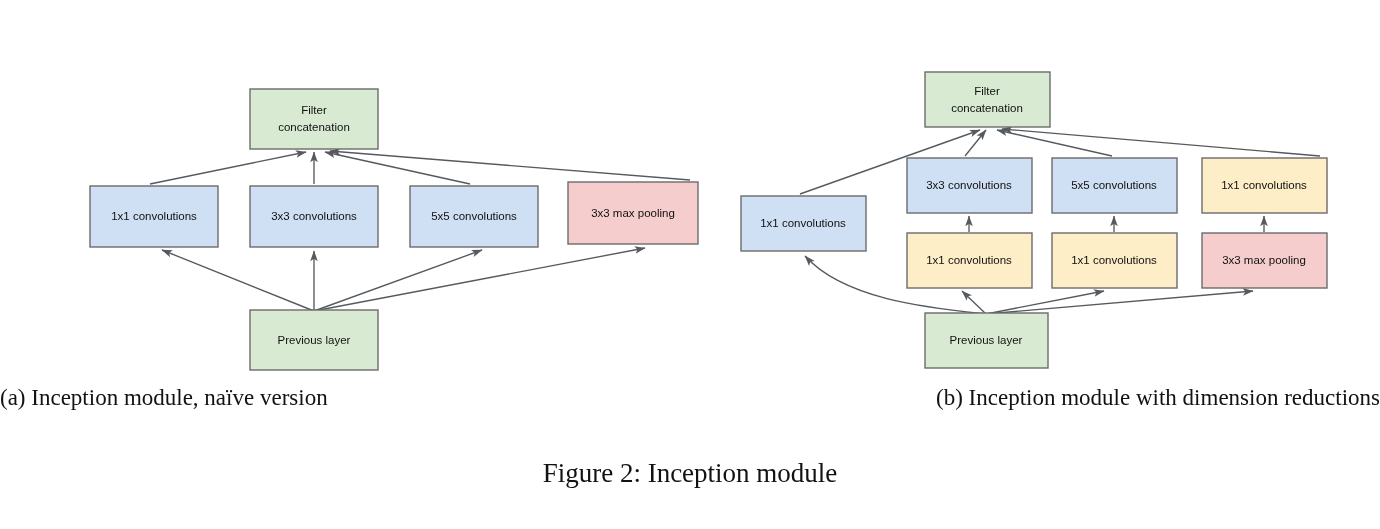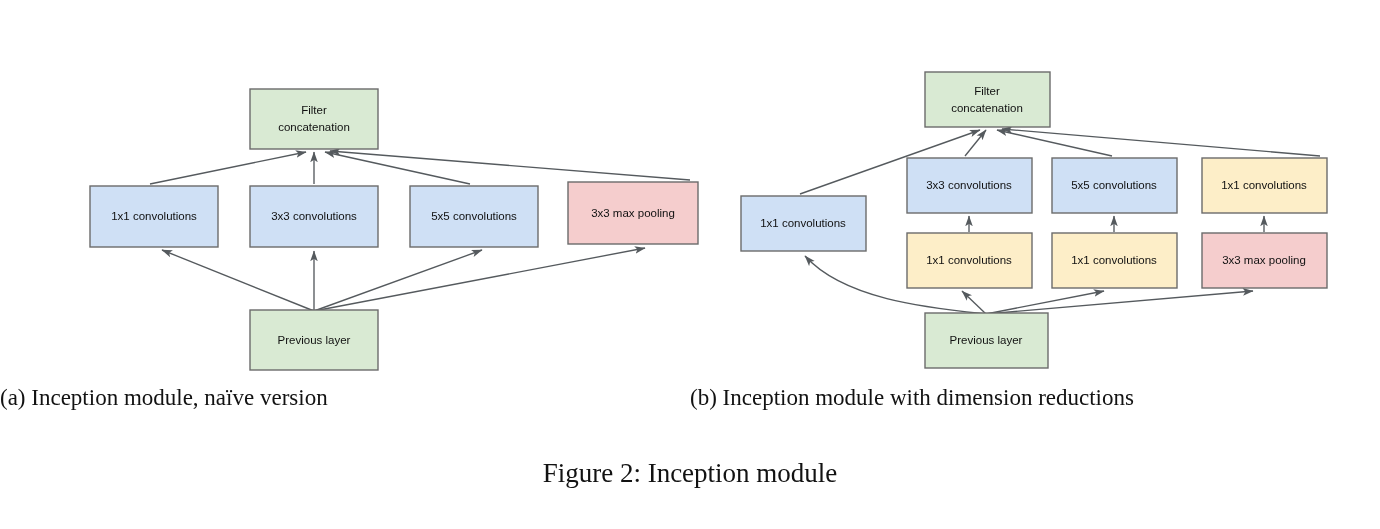--- a/index.html
+++ b/index.html
@@ -44,21 +44,21 @@
     stroke-width: 1.35;
   }
   .subcaption {
     position: absolute;
     font-family: "Liberation Serif", serif;
     font-size: 23px;
     color: #121212;
     white-space: nowrap;
   }
   #subcaption-a { left: 0; top: 385px; width: 700px; text-align: left; }
-  #subcaption-b { left: 690px; top: 385px; width: 690px; text-align: left; }
+  #subcaption-b { left: 690px; top: 385px; width: 690px; text-align: right; }
   #figure-caption {
     position: absolute;
     left: 0;
     top: 458px;
     width: 1380px;
     text-align: center;
     font-family: "Liberation Serif", serif;
     font-size: 27px;
     color: #121212;
   }

